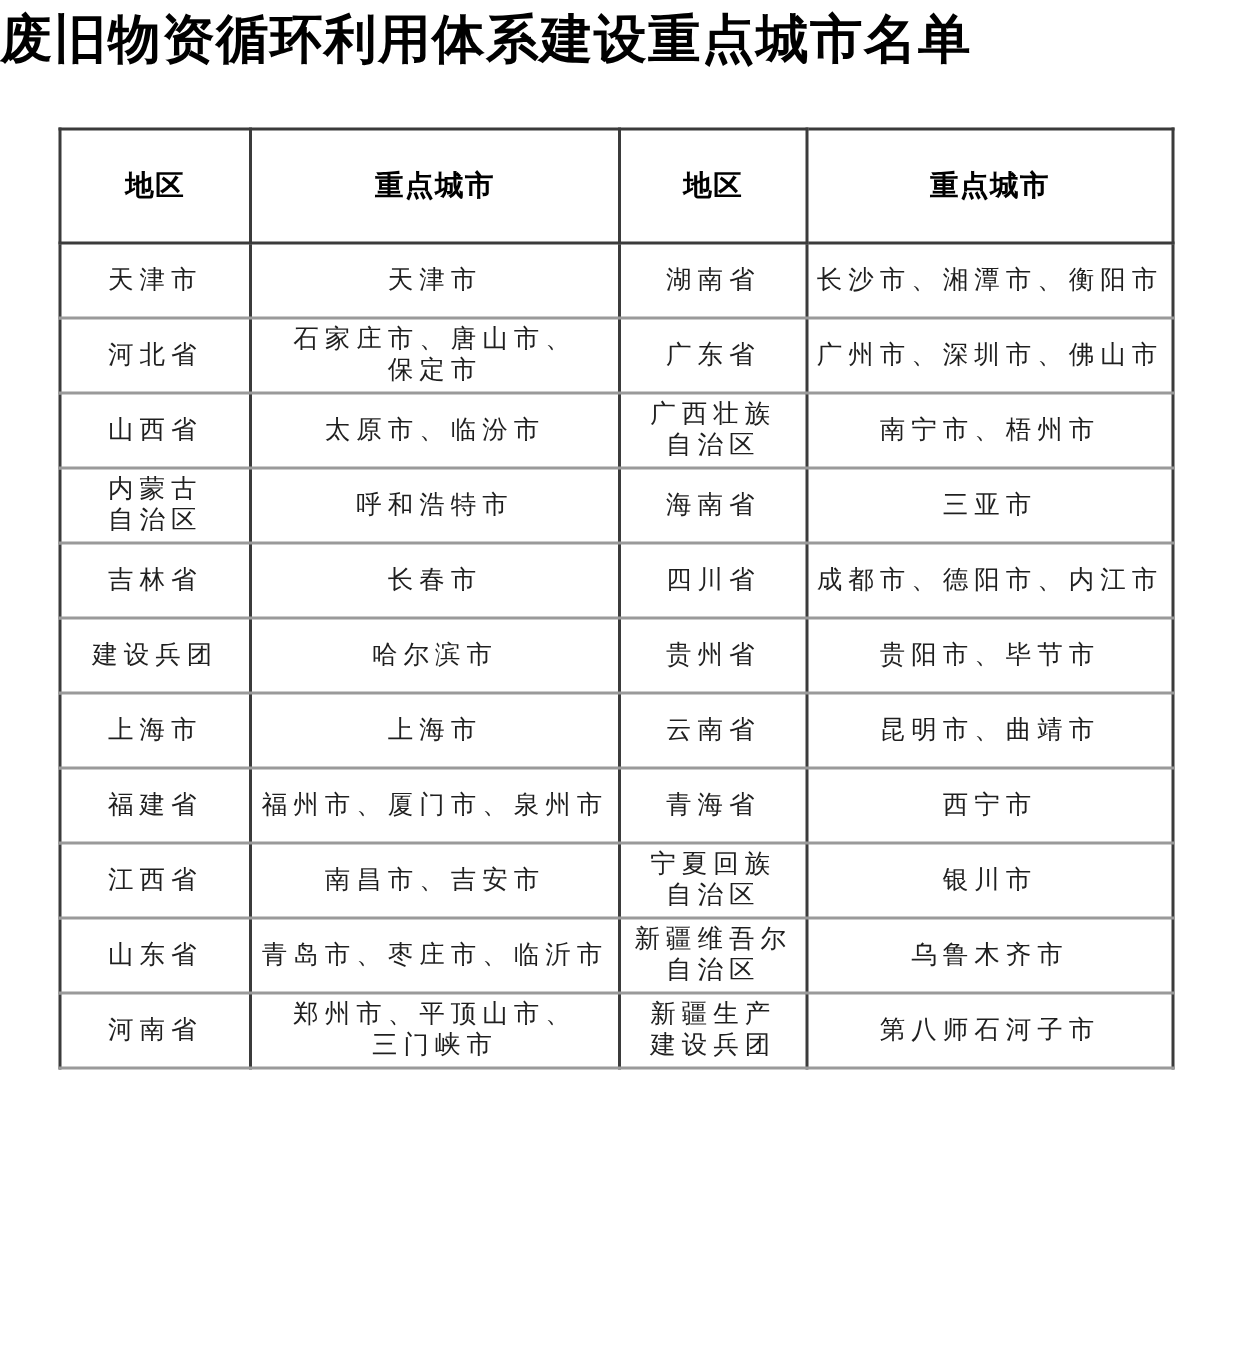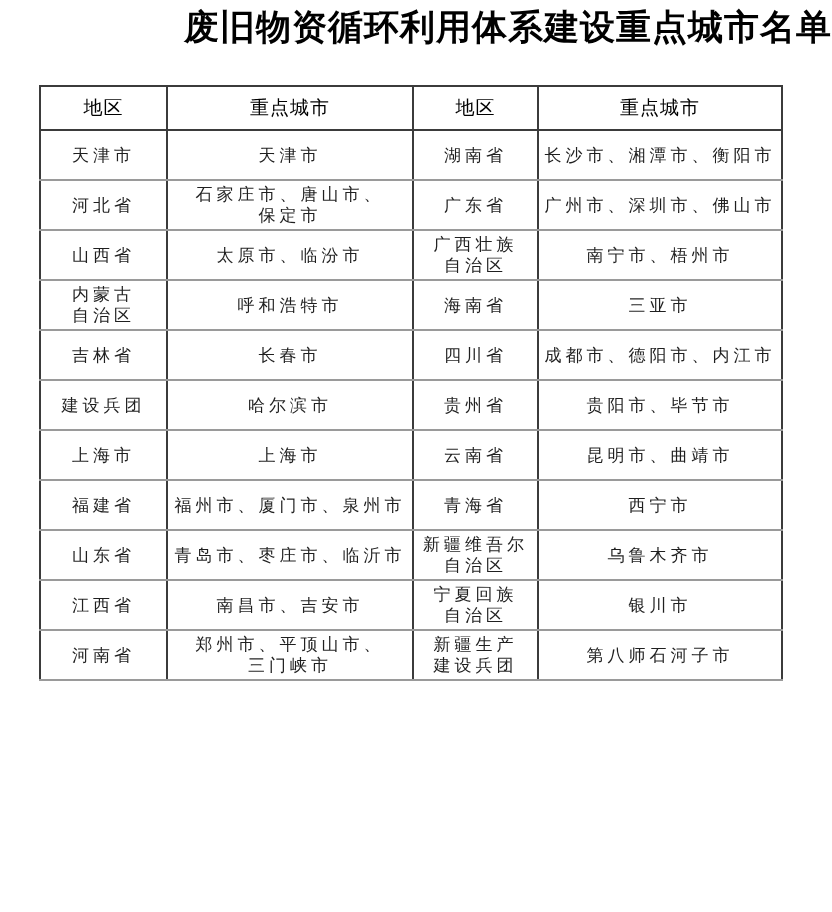--- a/index.html
+++ b/index.html
@@ -9,21 +9,21 @@
   }
   body {
     width: 832px;
     height: 912px;
     overflow: hidden;
     font-family: "DejaVu Serif", serif;
     color: #1a1a1a;
   }
   .page-title {
     margin: 6px 0 0 0;
-    text-align: right;
+    text-align: left;
     font-family: "DejaVu Serif", serif;
     font-weight: bold;
     font-size: 35px;
     line-height: 42px;
     letter-spacing: 1px;
     color: #000000;
   }
   table.cities-table {
     border-collapse: collapse;
     table-layout: fixed;
@@ -31,31 +31,31 @@
     margin: 37px 0 0 39px;
     border: 2px solid #3b3b3b;
   }
   col.c-region-l { width: 127px; }
   col.c-cities-l { width: 246px; }
   col.c-region-r { width: 125px; }
   col.c-cities-r { width: 244px; }
   th {
     height: 42px;
     font-family: "DejaVu Sans", "Liberation Sans", sans-serif;
-    font-weight: normal;
+    font-weight: bold;
     font-size: 19px;
     letter-spacing: 1px;
     text-align: center;
     vertical-align: middle;
     color: #000000;
     border-left: 2px solid #3b3b3b;
     border-right: 2px solid #3b3b3b;
     border-top: 2px solid #3b3b3b;
     border-bottom: 2px solid #3b3b3b;
-    padding: 0;
+    padding: 16px;
   }
   td {
     height: 46px;
     font-family: "DejaVu Serif", serif;
     font-size: 17px;
     line-height: 21px;
     letter-spacing: 4px;
     text-align: center;
     vertical-align: middle;
     white-space: pre-line;
@@ -134,32 +134,32 @@
           <td>云南省</td>
           <td>昆明市、曲靖市</td>
         </tr>
         <tr>
           <td>福建省</td>
           <td>福州市、厦门市、泉州市</td>
           <td>青海省</td>
           <td>西宁市</td>
         </tr>
         <tr>
+          <td>江西省</td>
+          <td>南昌市、吉安市</td>
+          <td>宁夏回族
+自治区</td>
+          <td>银川市</td>
+        </tr>
+        <tr>
           <td>山东省</td>
           <td>青岛市、枣庄市、临沂市</td>
           <td>新疆维吾尔
 自治区</td>
           <td>乌鲁木齐市</td>
-        </tr>
-        <tr>
-          <td>江西省</td>
-          <td>南昌市、吉安市</td>
-          <td>宁夏回族
-自治区</td>
-          <td>银川市</td>
         </tr>
         <tr>
           <td>河南省</td>
           <td>郑州市、平顶山市、
 三门峡市</td>
           <td>新疆生产
 建设兵团</td>
           <td>第八师石河子市</td>
         </tr>
       </tbody>

